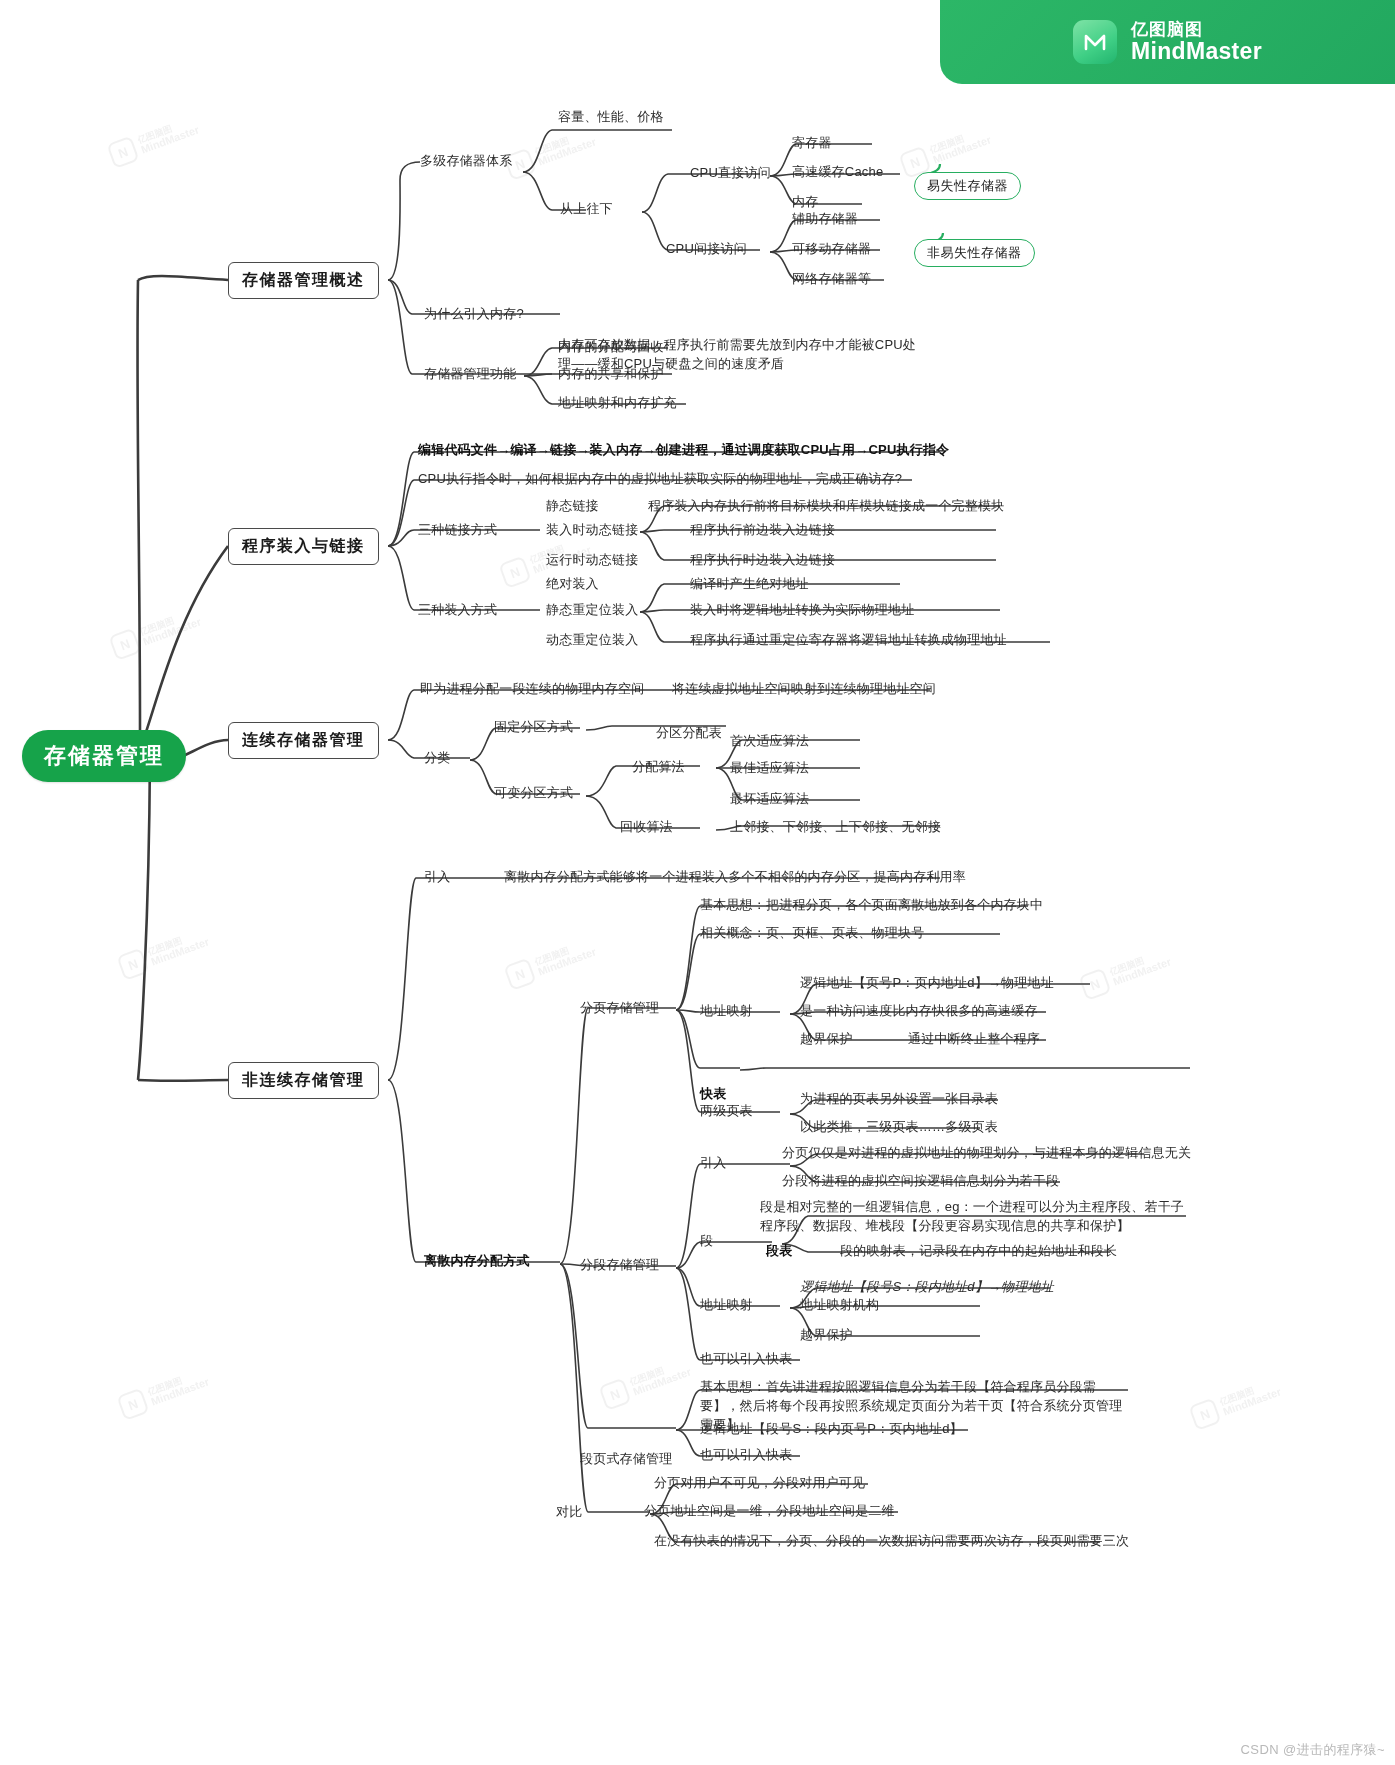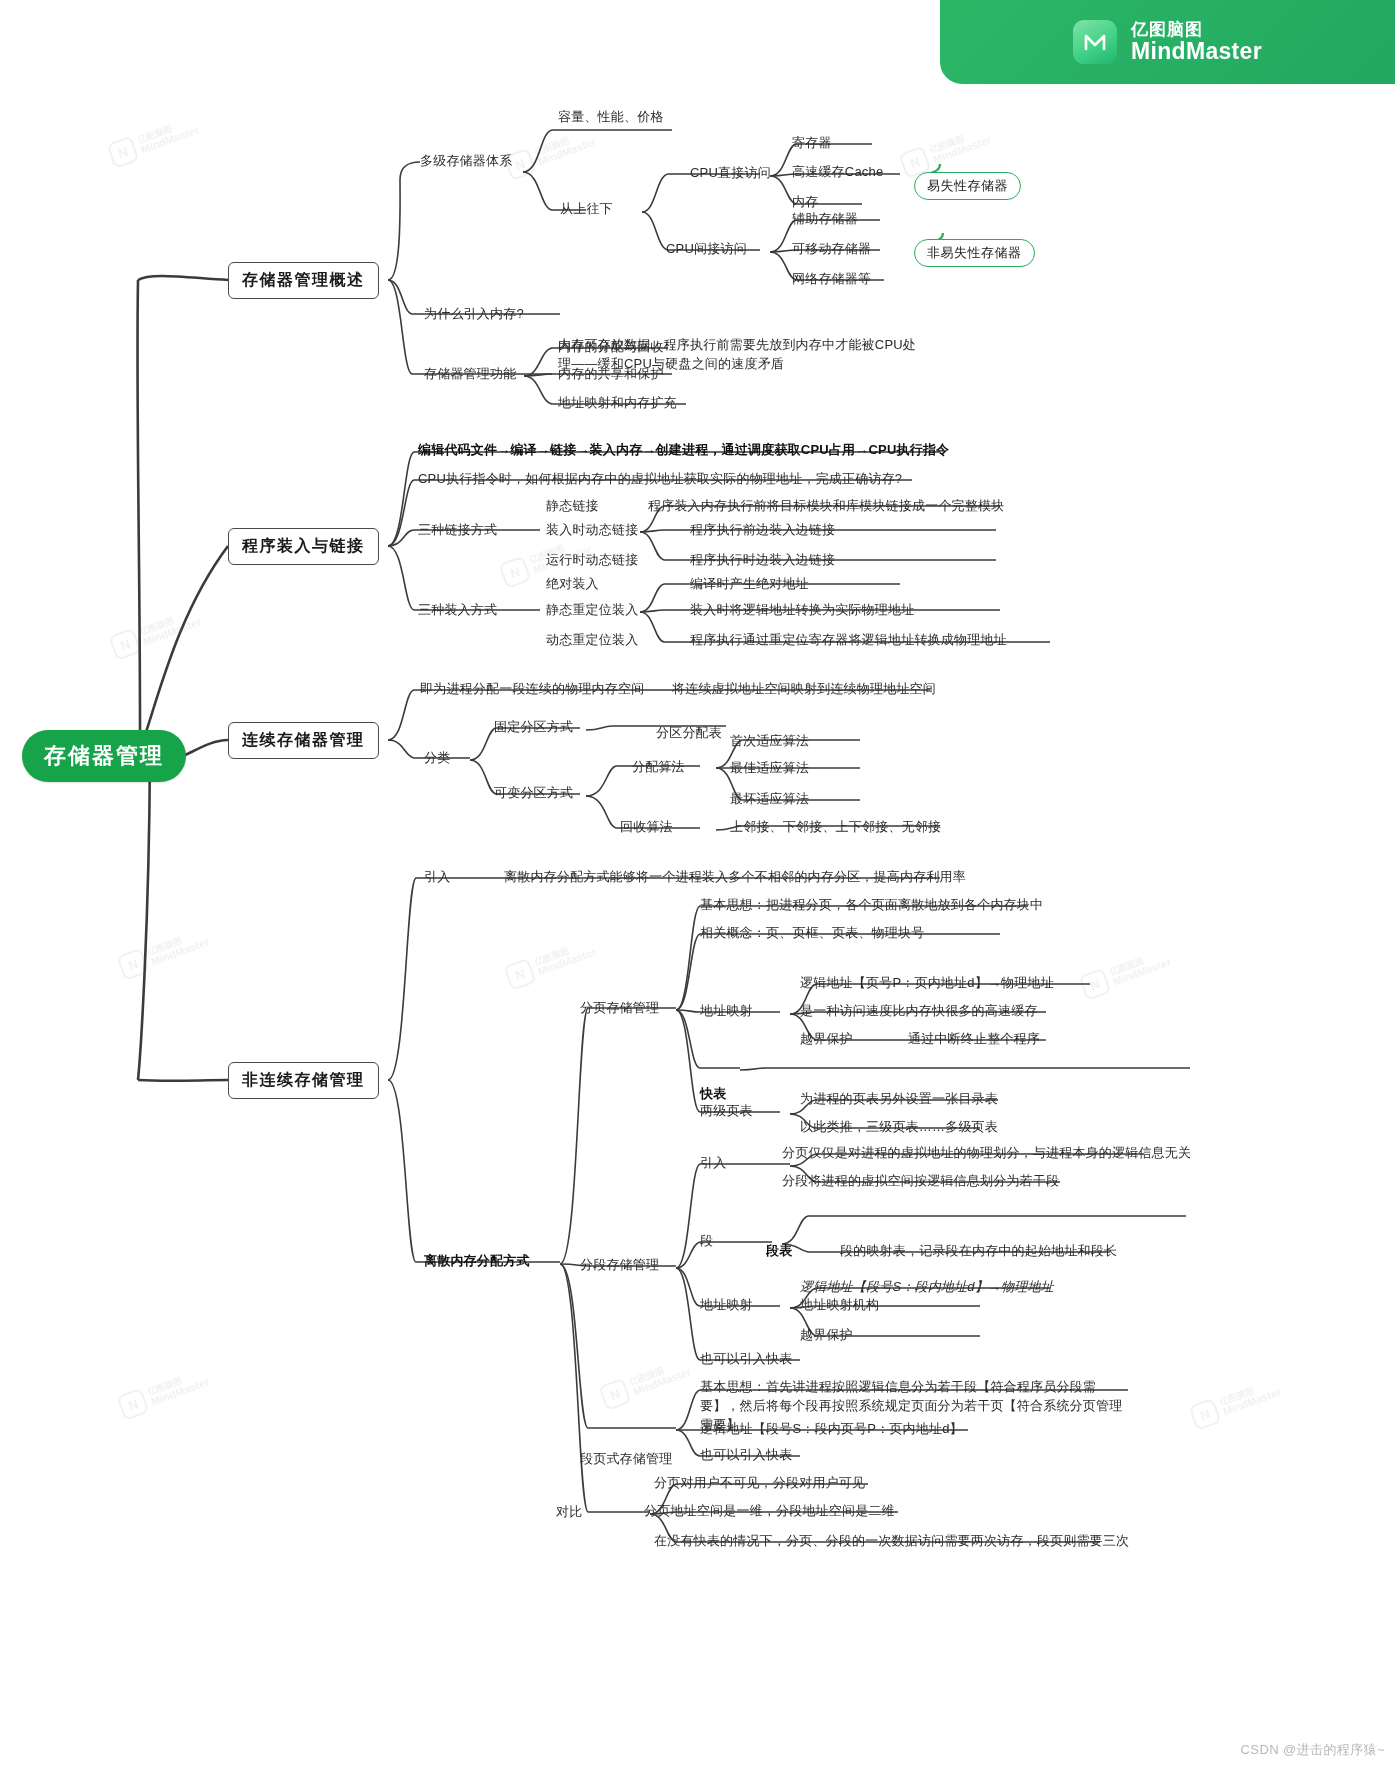--- a/index.html
+++ b/index.html
@@ -413,20 +413,21 @@
   <div class="node txt" style="left:700px;top:1102px;">两级页表</div>
   <div class="node txt" style="left:800px;top:1090px;">为进程的页表另外设置一张目录表</div>
   <div class="node txt" style="left:800px;top:1118px;">以此类推，三级页表……多级页表</div>
 
   <div class="node txt" style="left:580px;top:1256px;">分段存储管理</div>
   <div class="node txt" style="left:700px;top:1154px;">引入</div>
   <div class="node txt" style="left:782px;top:1144px;">分页仅仅是对进程的虚拟地址的物理划分，与进程本身的逻辑信息无关</div>
   <div class="node txt" style="left:782px;top:1172px;">分段将进程的虚拟空间按逻辑信息划分为若干段</div>
 
   <div class="node txt" style="left:700px;top:1232px;">段</div>
+  <div class="node txt wrap" style="left:760px;top:1198px;width:432px;">段是相对完整的一组逻辑信息，eg：一个进程可以分为主程序段、若干子程序段、数据段、堆栈段【分段更容易实现信息的共享和保护】</div>
   <div class="node txt b" style="left:766px;top:1242px;">段表</div>
   <div class="node txt" style="left:840px;top:1242px;">段的映射表，记录段在内存中的起始地址和段长</div>
 
   <div class="node txt" style="left:700px;top:1296px;">地址映射</div>
   <div class="node txt" style="left:800px;top:1278px;font-style:italic;">逻辑地址【段号S：段内地址d】→物理地址</div>
   <div class="node txt" style="left:800px;top:1296px;">地址映射机构</div>
   <div class="node txt" style="left:800px;top:1326px;">越界保护</div>
   <div class="node txt" style="left:700px;top:1350px;">也可以引入快表</div>
 
   <div class="node txt" style="left:580px;top:1418px;margin-top:32px;">段页式存储管理</div>

